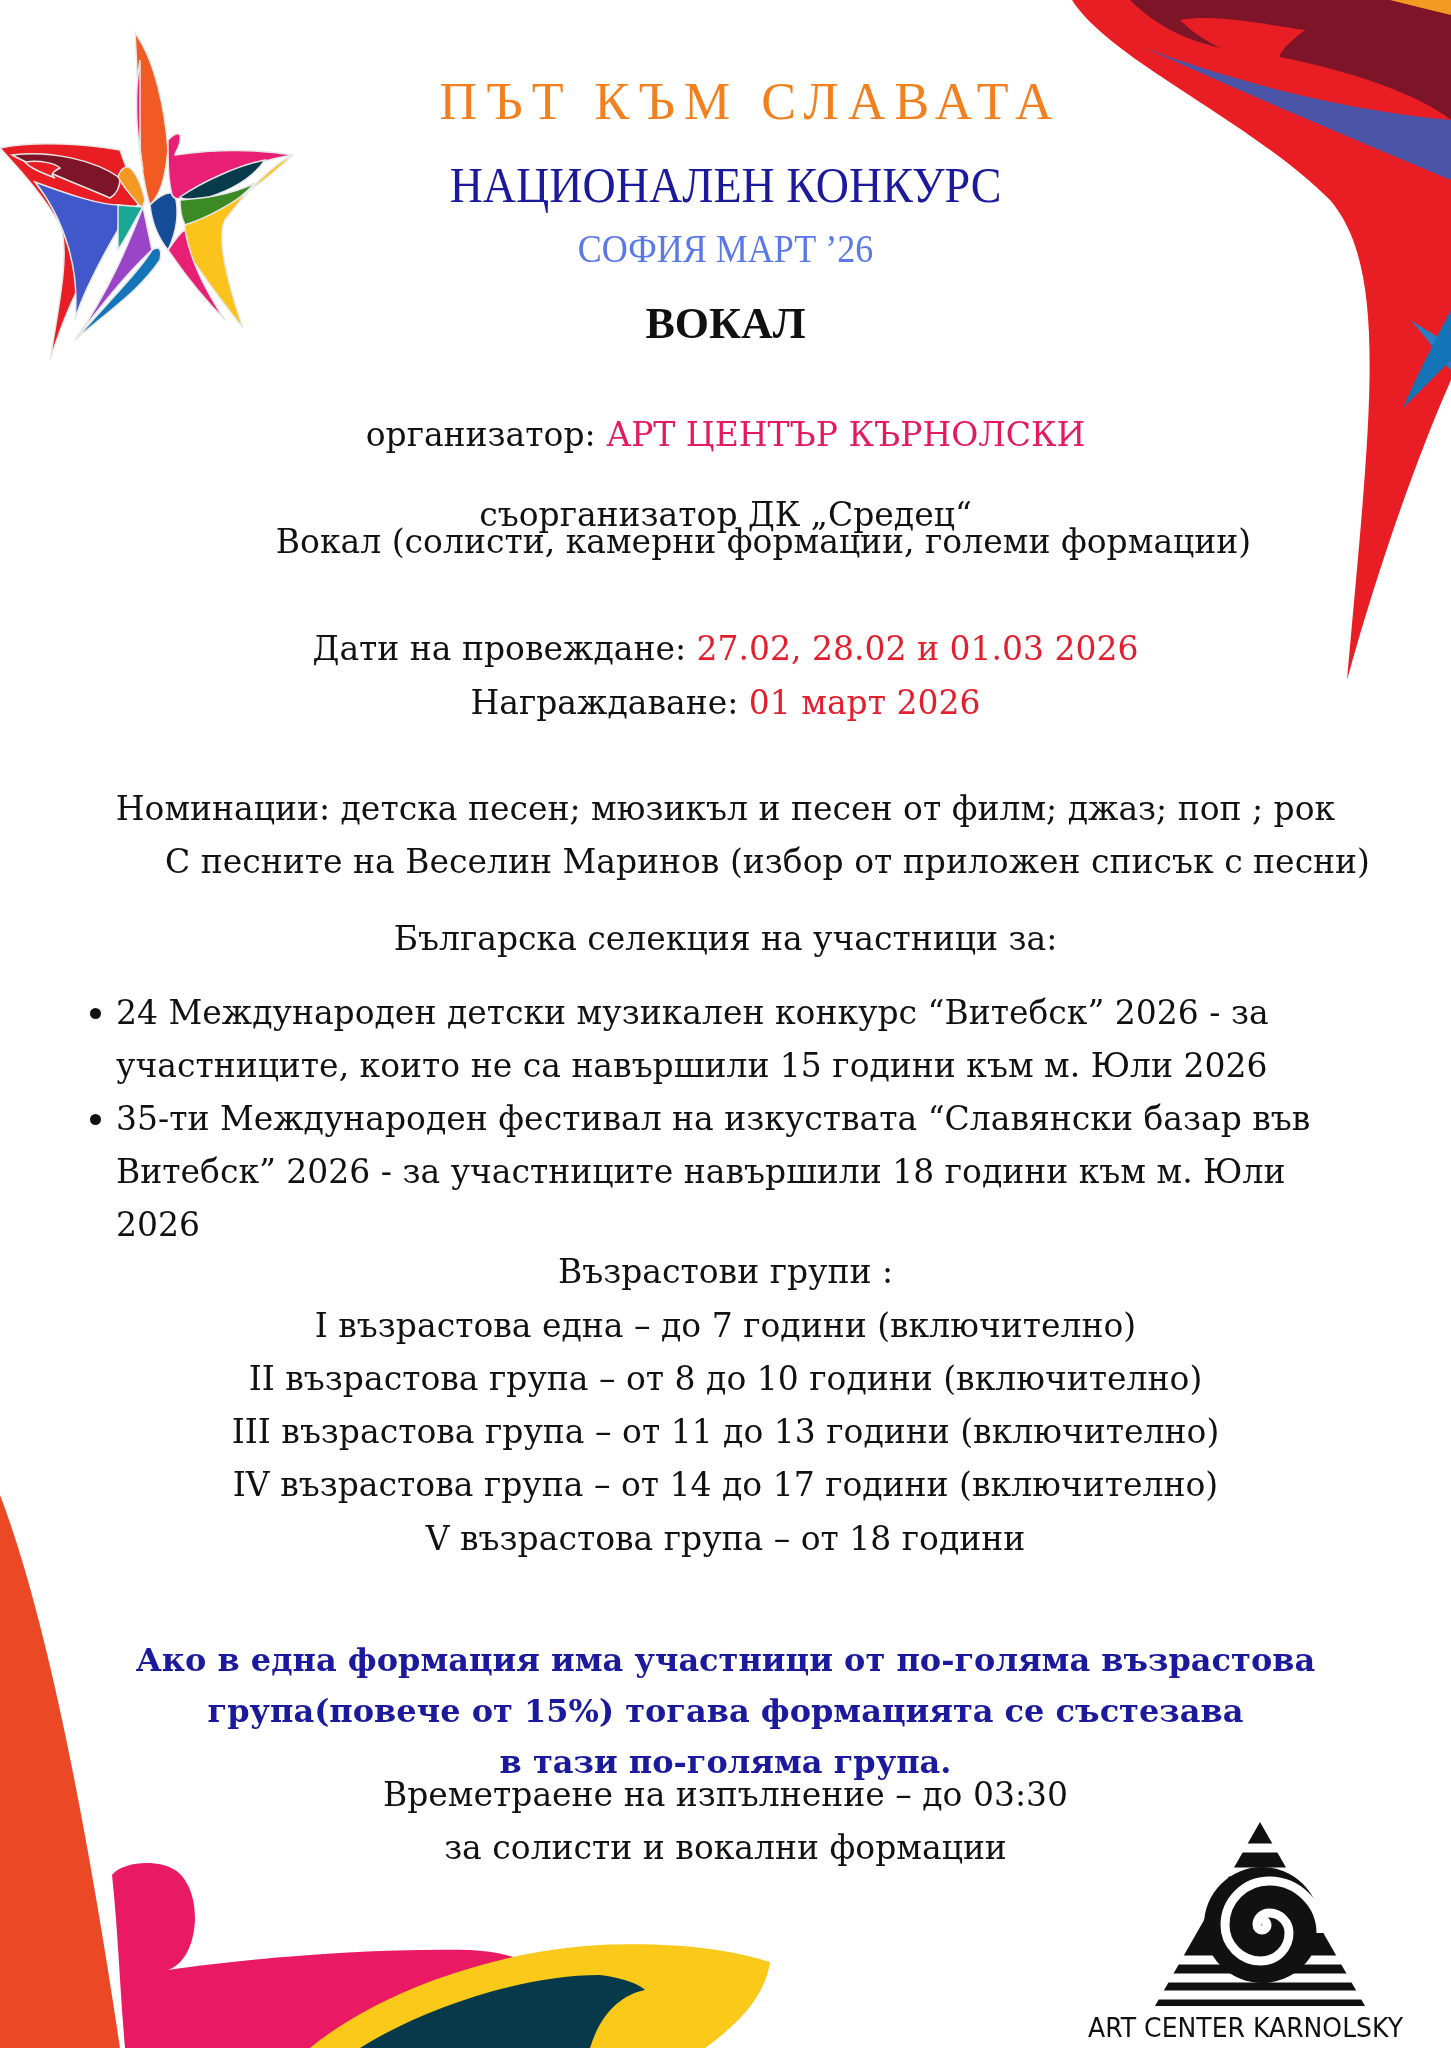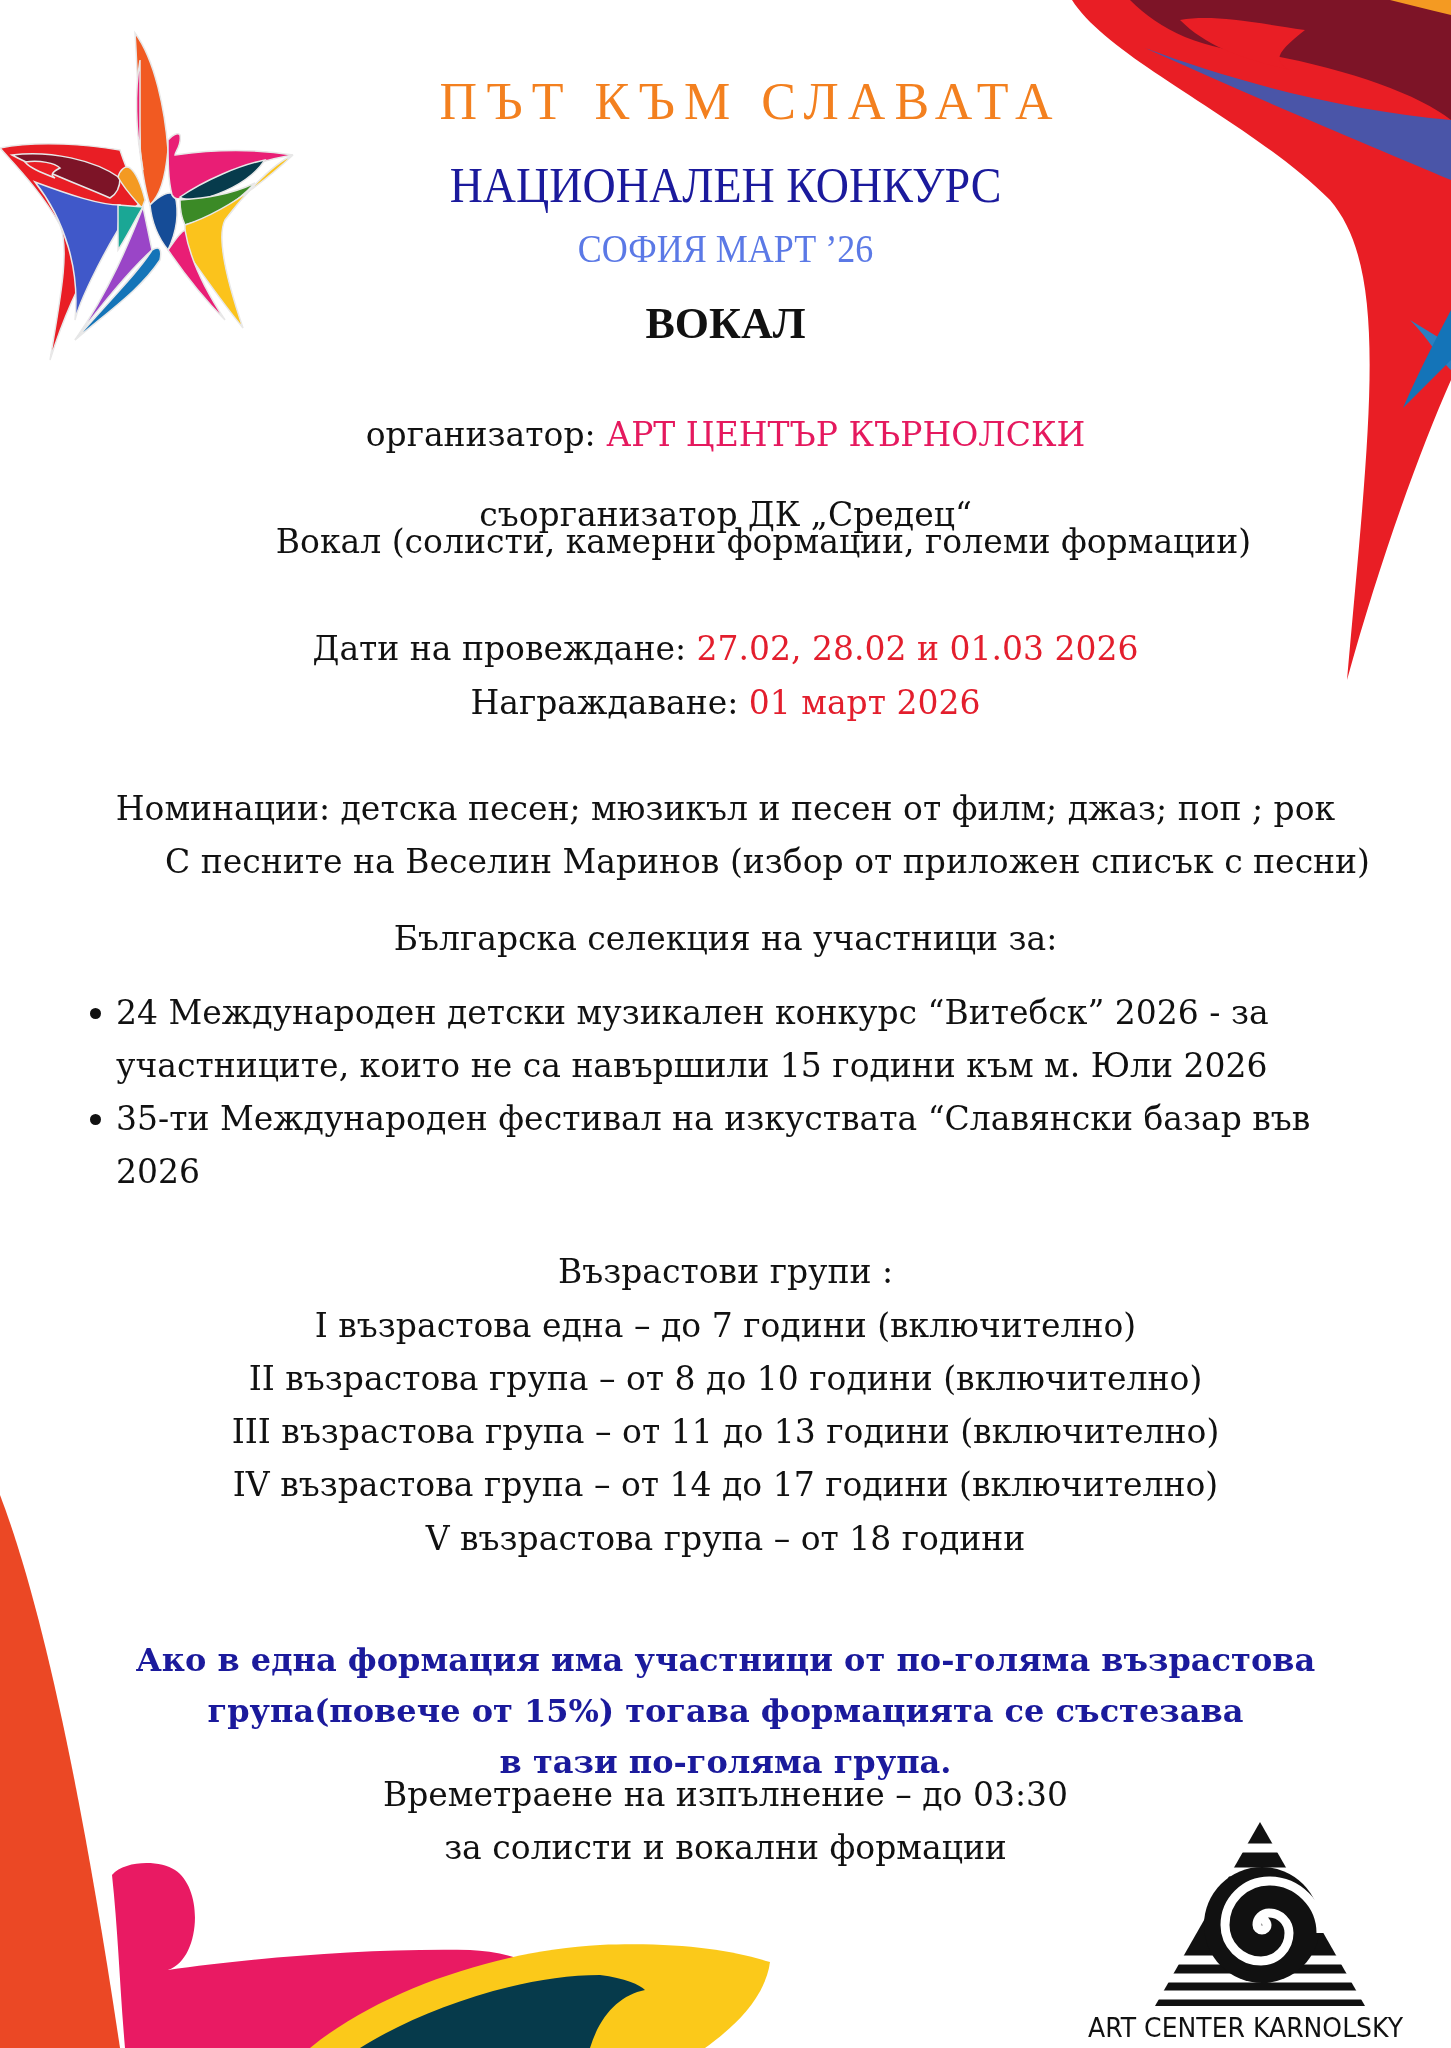--- a/index.html
+++ b/index.html
@@ -138,20 +138,21 @@
 <div class="line body b" style="top:922px;">Българска селекция на участници за:</div>
 <ul class="bullets">
   <li>
     <span class="dot"></span>
     <div>24 Международен детски музикален конкурс “Витебск” 2026 - за</div>
     <div>участниците, които не са навършили 15 години към м. Юли 2026</div>
   </li>
   <li>
     <span class="dot"></span>
     <div>35-ти Международен фестивал на изкуствата “Славянски базар във</div>
+    <div>Витебск” 2026 - за участниците навършили 18 години към м. Юли</div>
     <div>2026</div>
   </li>
 </ul>
 
 <div class="line body b" style="top:1255px;">Възрастови групи :</div>
 <div class="line body" style="top:1309px;">
   <span>I възрастова една –</span>
   <span class="b">до 7 години (включително)</span>
 </div>
 <div class="line body" style="top:1362px;">

